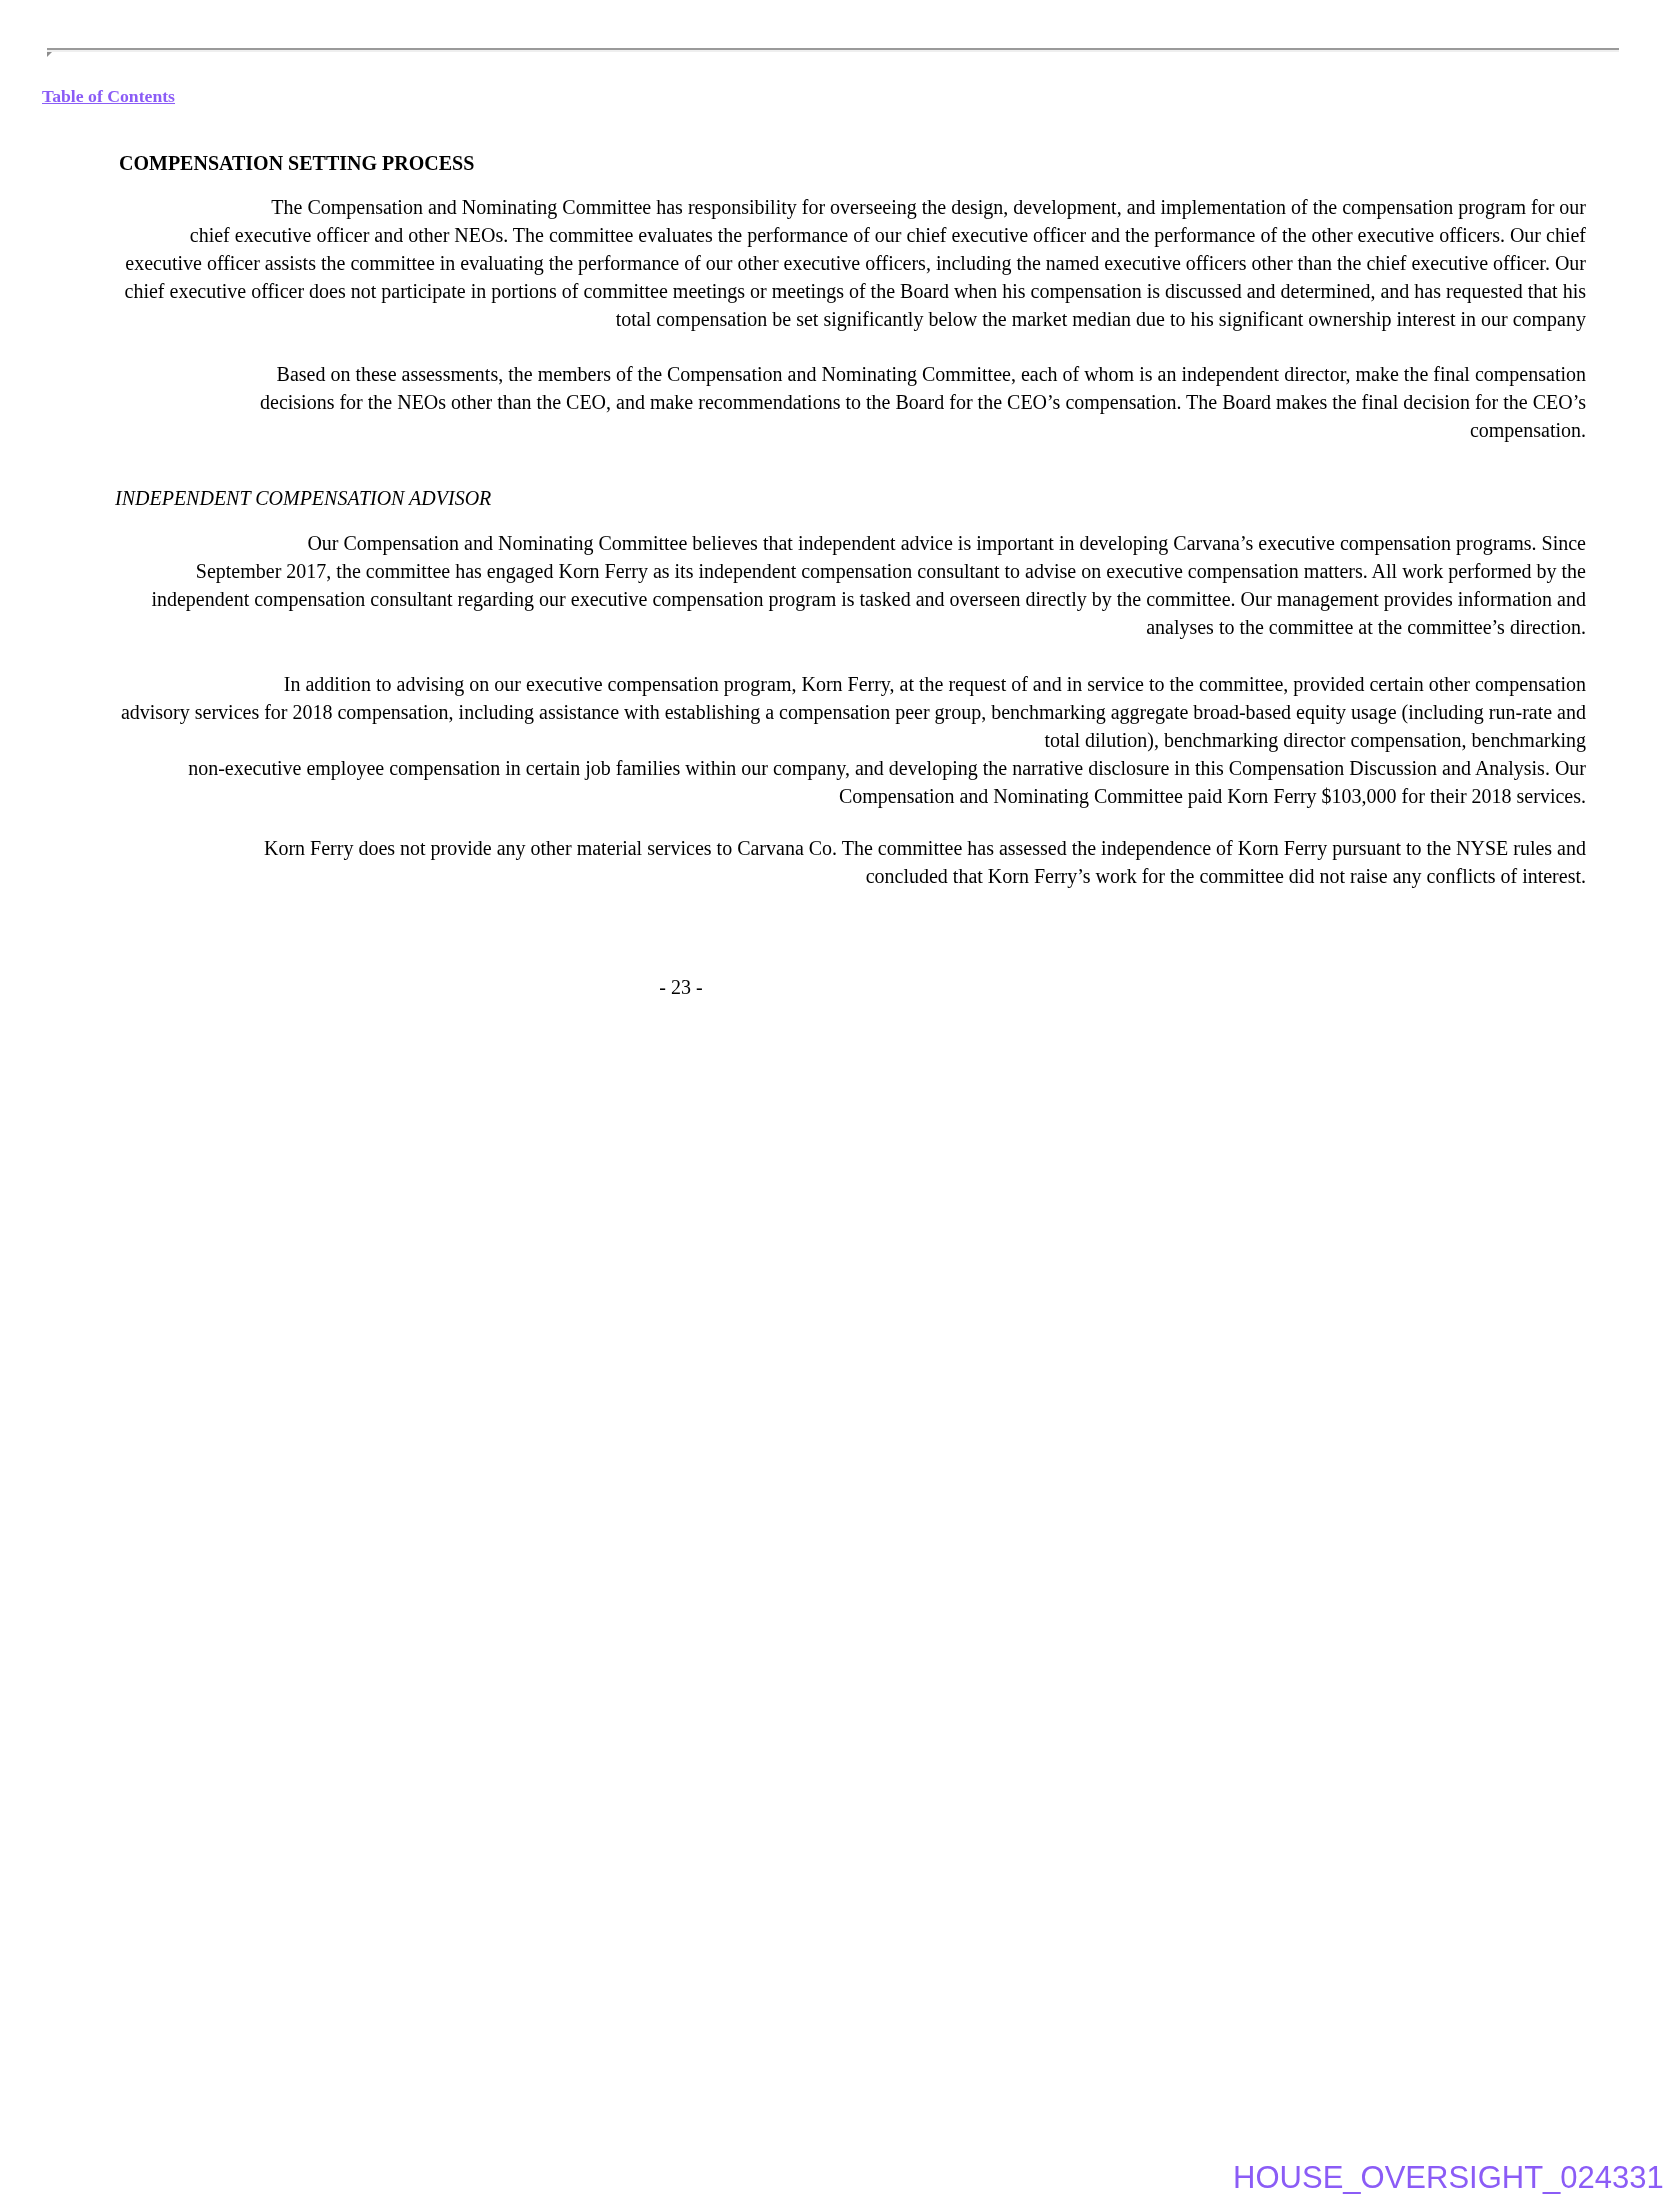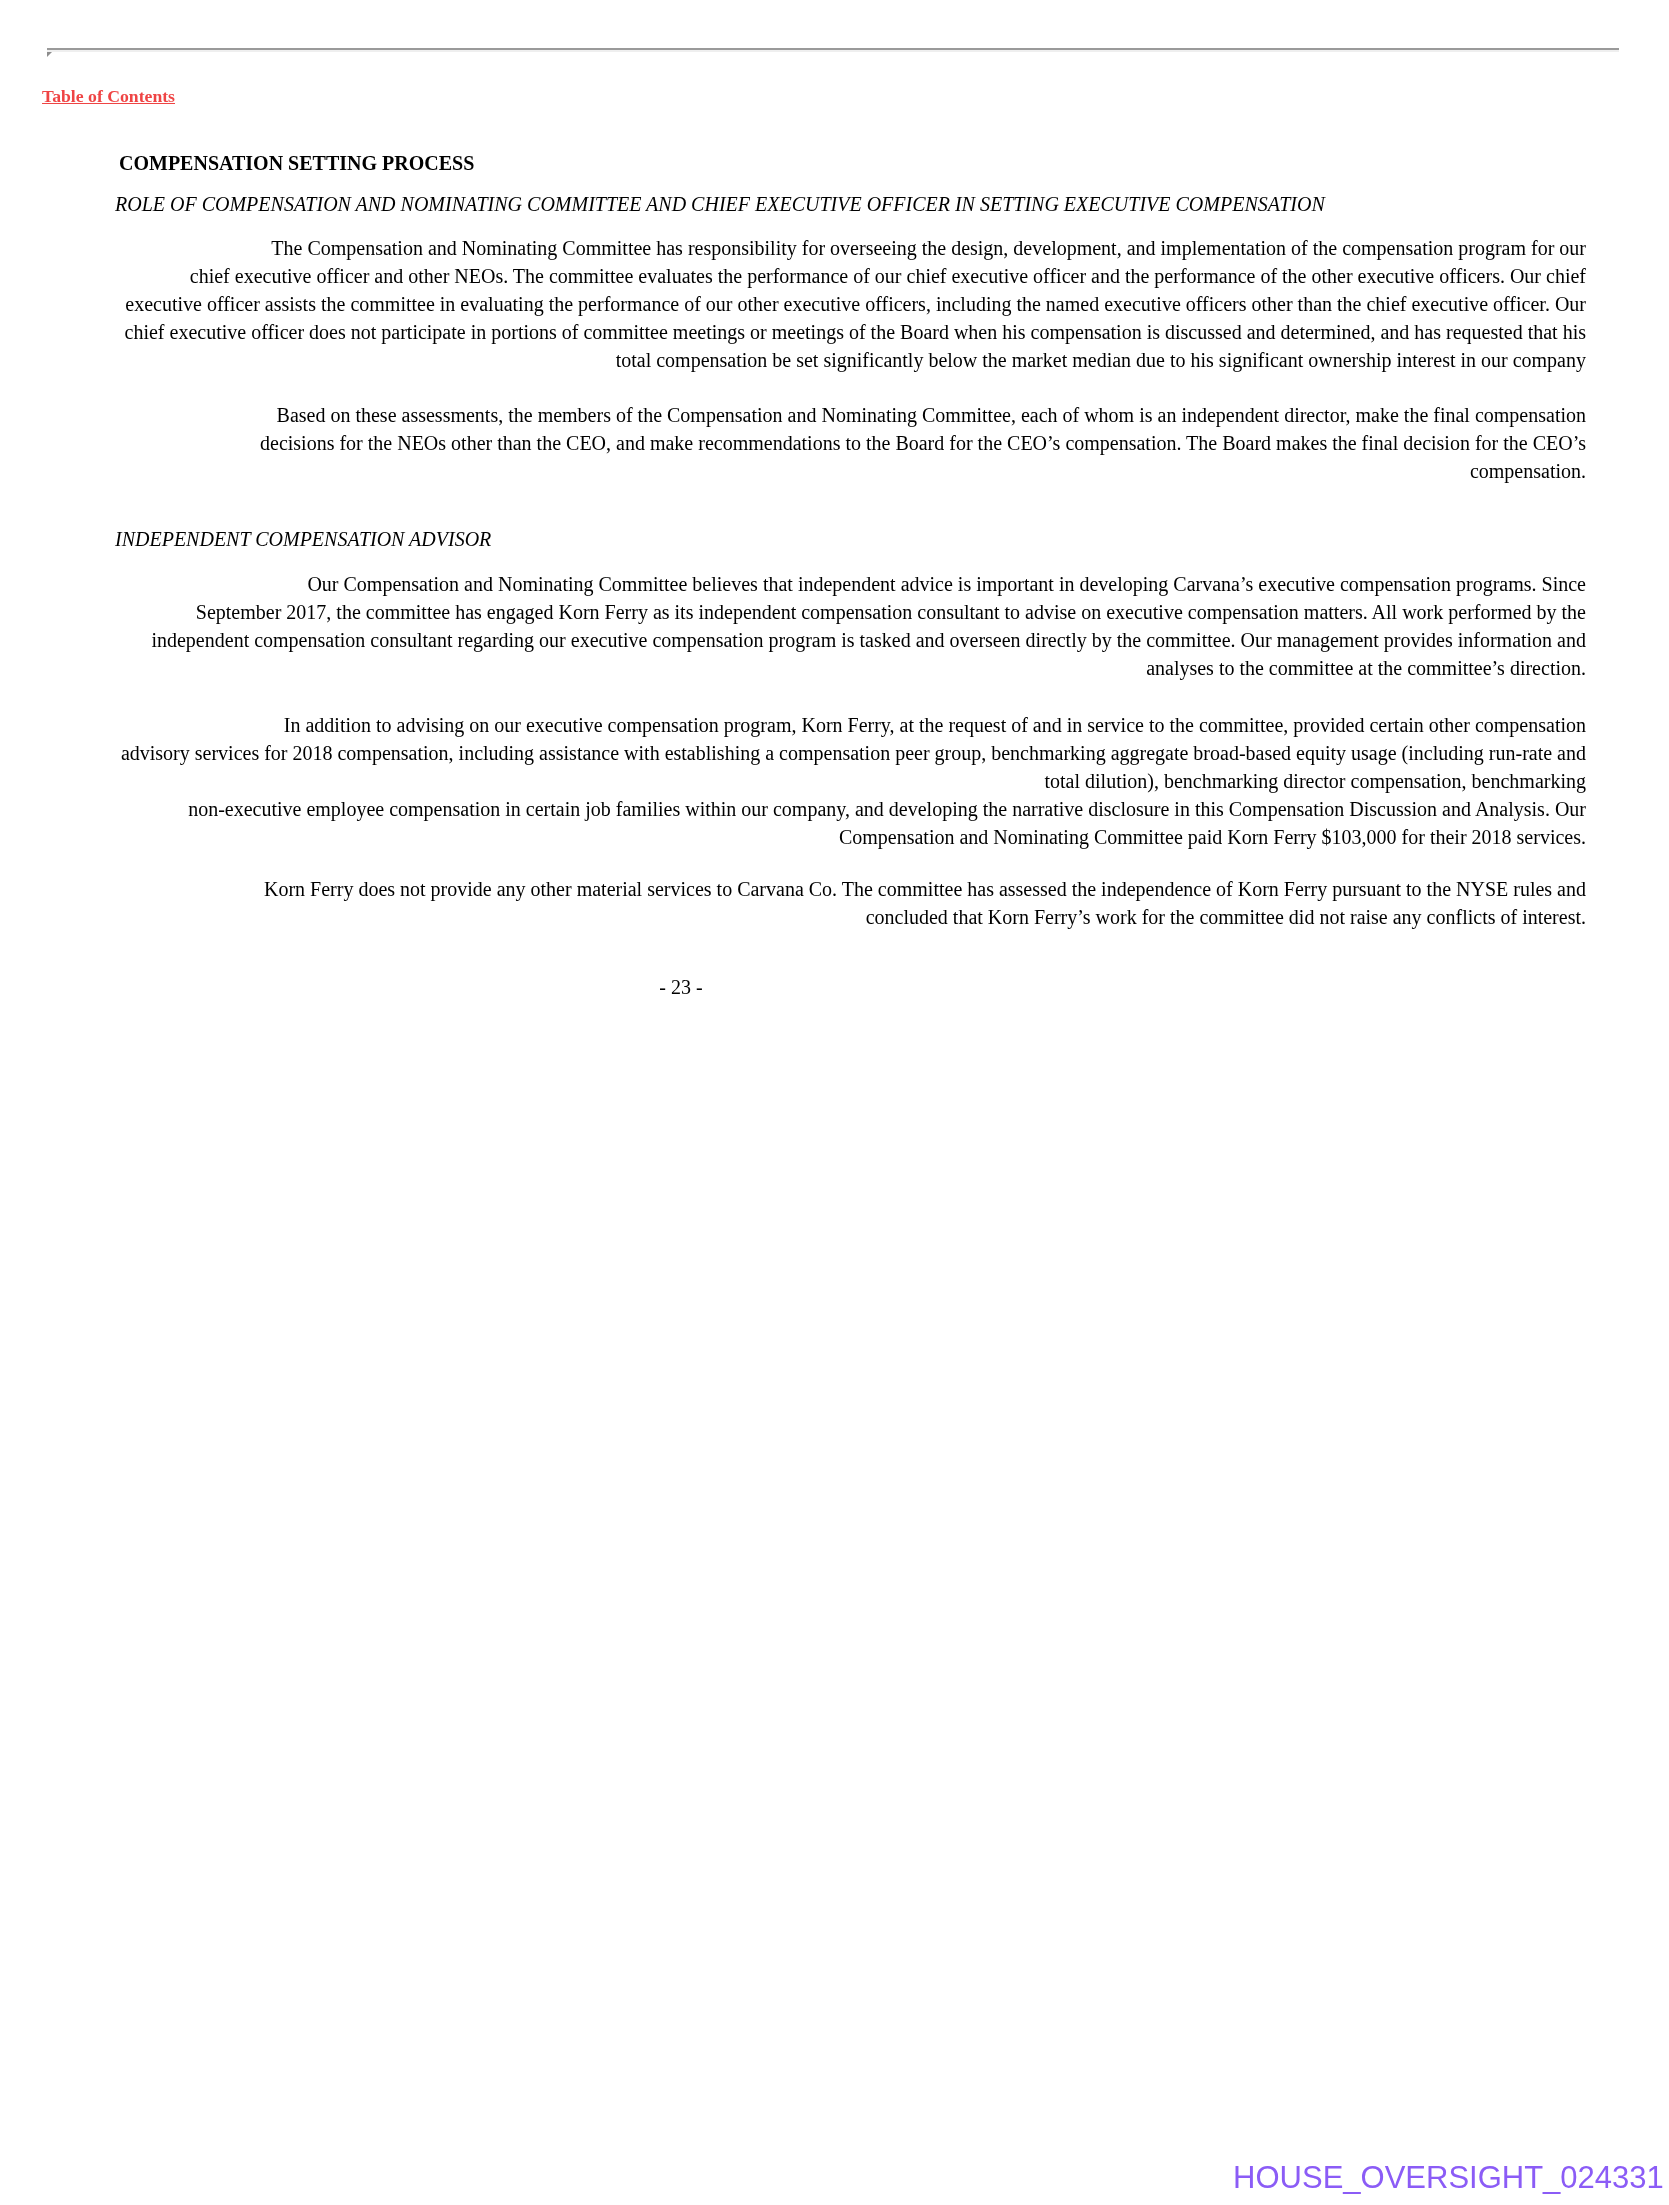--- a/index.html
+++ b/index.html
@@ -36,21 +36,21 @@
   }
 
   
   .toc-link {
     position: absolute;
     left: 42px;
     top: 85px;
     font-size: 17.7px;
     line-height: 22px;
     font-weight: bold;
-    color: #ef4444;
+    color: #8b5cf6;
     text-decoration: underline;
     cursor: pointer;
   }
 
   
   .content {
     position: absolute;
     left: 115px;
     top: 145px;
     width: 1471px;
@@ -113,21 +113,20 @@
 <div class="page">
 
   <div class="top-rule"></div>
 
   <a class="toc-link">Table of Contents</a>
 
   <div class="content">
 
     <h1 class="doc-title">COMPENSATION SETTING PROCESS</h1>
 
-    <h2 class="section-heading first">ROLE OF COMPENSATION AND NOMINATING COMMITTEE AND CHIEF EXECUTIVE OFFICER IN SETTING EXECUTIVE COMPENSATION</h2>
 
     <p class="p1">The Compensation and Nominating Committee has responsibility for overseeing the design, development, and implementation of the compensation program for our chief executive officer and other NEOs. The committee evaluates the performance of our chief executive officer and the performance of the other executive officers. Our chief executive officer assists the committee in evaluating the performance of our other executive officers, including the named executive officers other than the chief executive officer. Our chief executive officer does not participate in portions of committee meetings or meetings of the Board when his compensation is discussed and determined, and has requested that his total compensation be set significantly below the market median due to his significant ownership interest in our company</p>
 
     <p class="p2">Based on these assessments, the members of the Compensation and Nominating Committee, each of whom is an independent director, make the final compensation decisions for the NEOs other than the CEO, and make recommendations to the Board for the CEO’s compensation. The Board makes the final decision for the CEO’s compensation.</p>
 
     <h2 class="section-heading second">INDEPENDENT COMPENSATION ADVISOR</h2>
 
     <p class="p3">Our Compensation and Nominating Committee believes that independent advice is important in developing Carvana’s executive compensation programs. Since September 2017, the committee has engaged Korn Ferry as its independent compensation consultant to advise on executive compensation matters. All work performed by the independent compensation consultant regarding our executive compensation program is tasked and overseen directly by the committee. Our management provides information and analyses to the committee at the committee’s direction.</p>
 
     <p class="p4">In addition to advising on our executive compensation program, Korn Ferry, at the request of and in service to the committee, provided certain other compensation advisory services for 2018 compensation, including assistance with establishing a compensation peer group, benchmarking aggregate broad-based equity usage (including run-rate and total dilution), benchmarking director compensation, benchmarking

